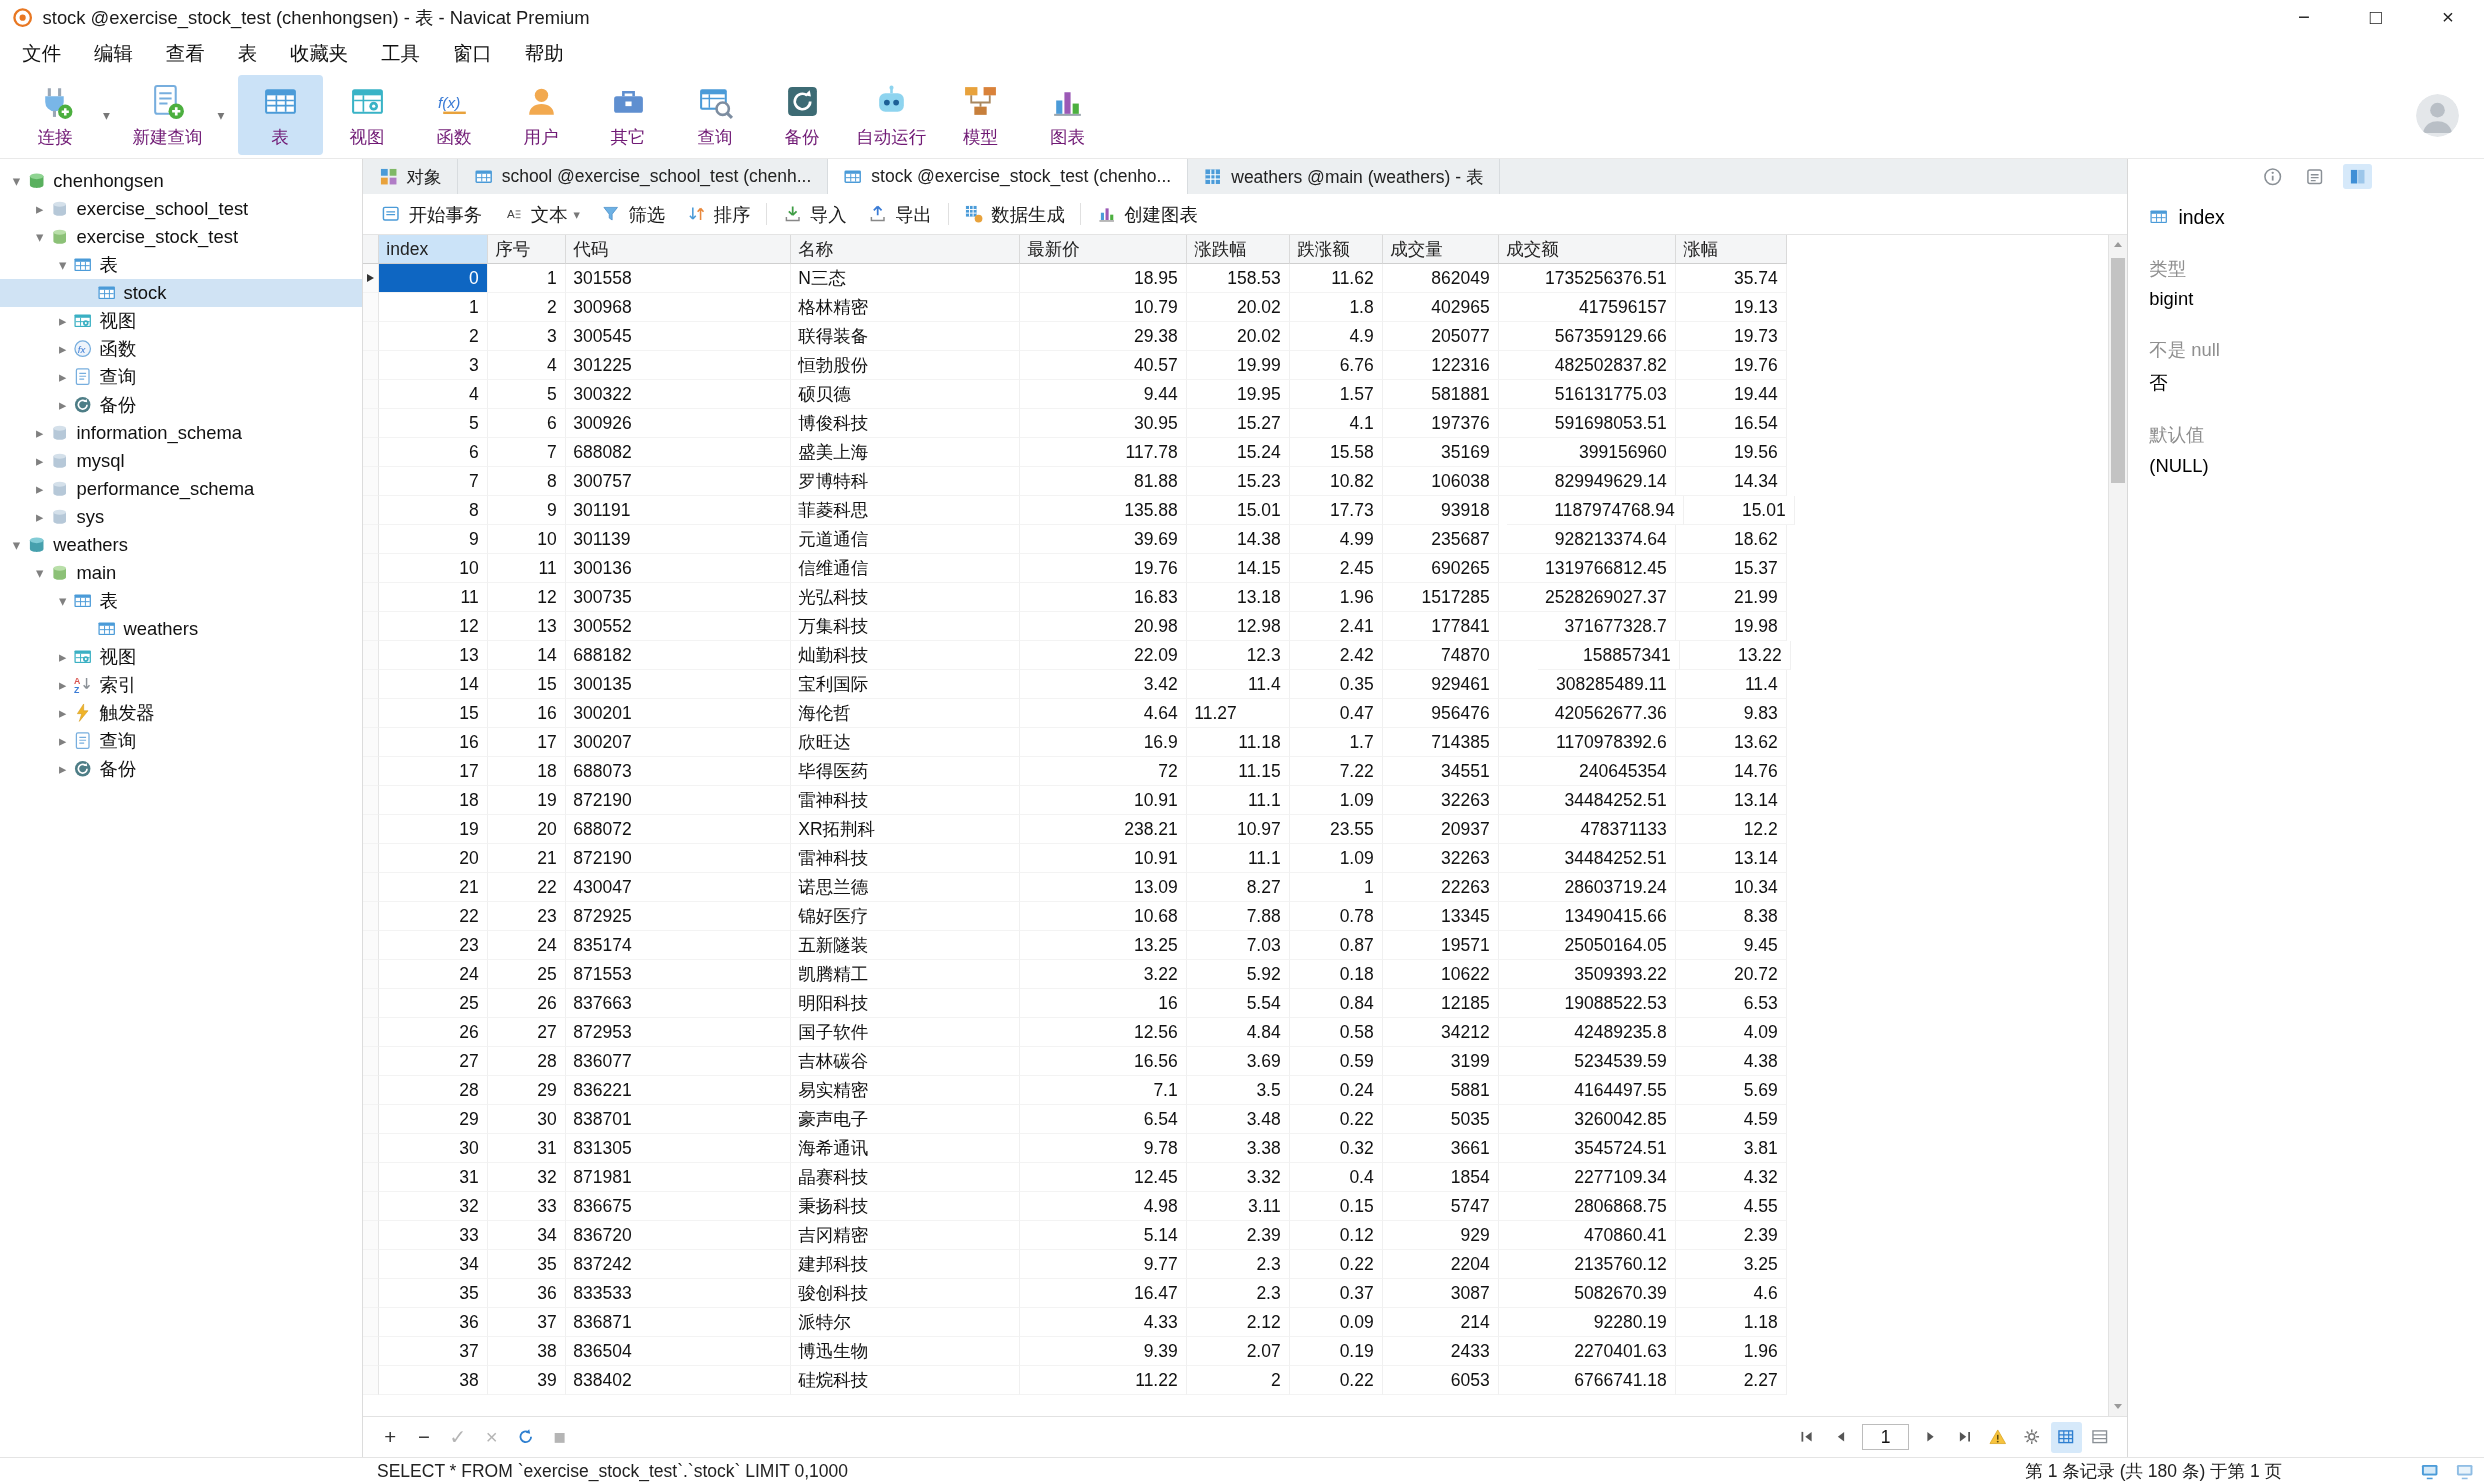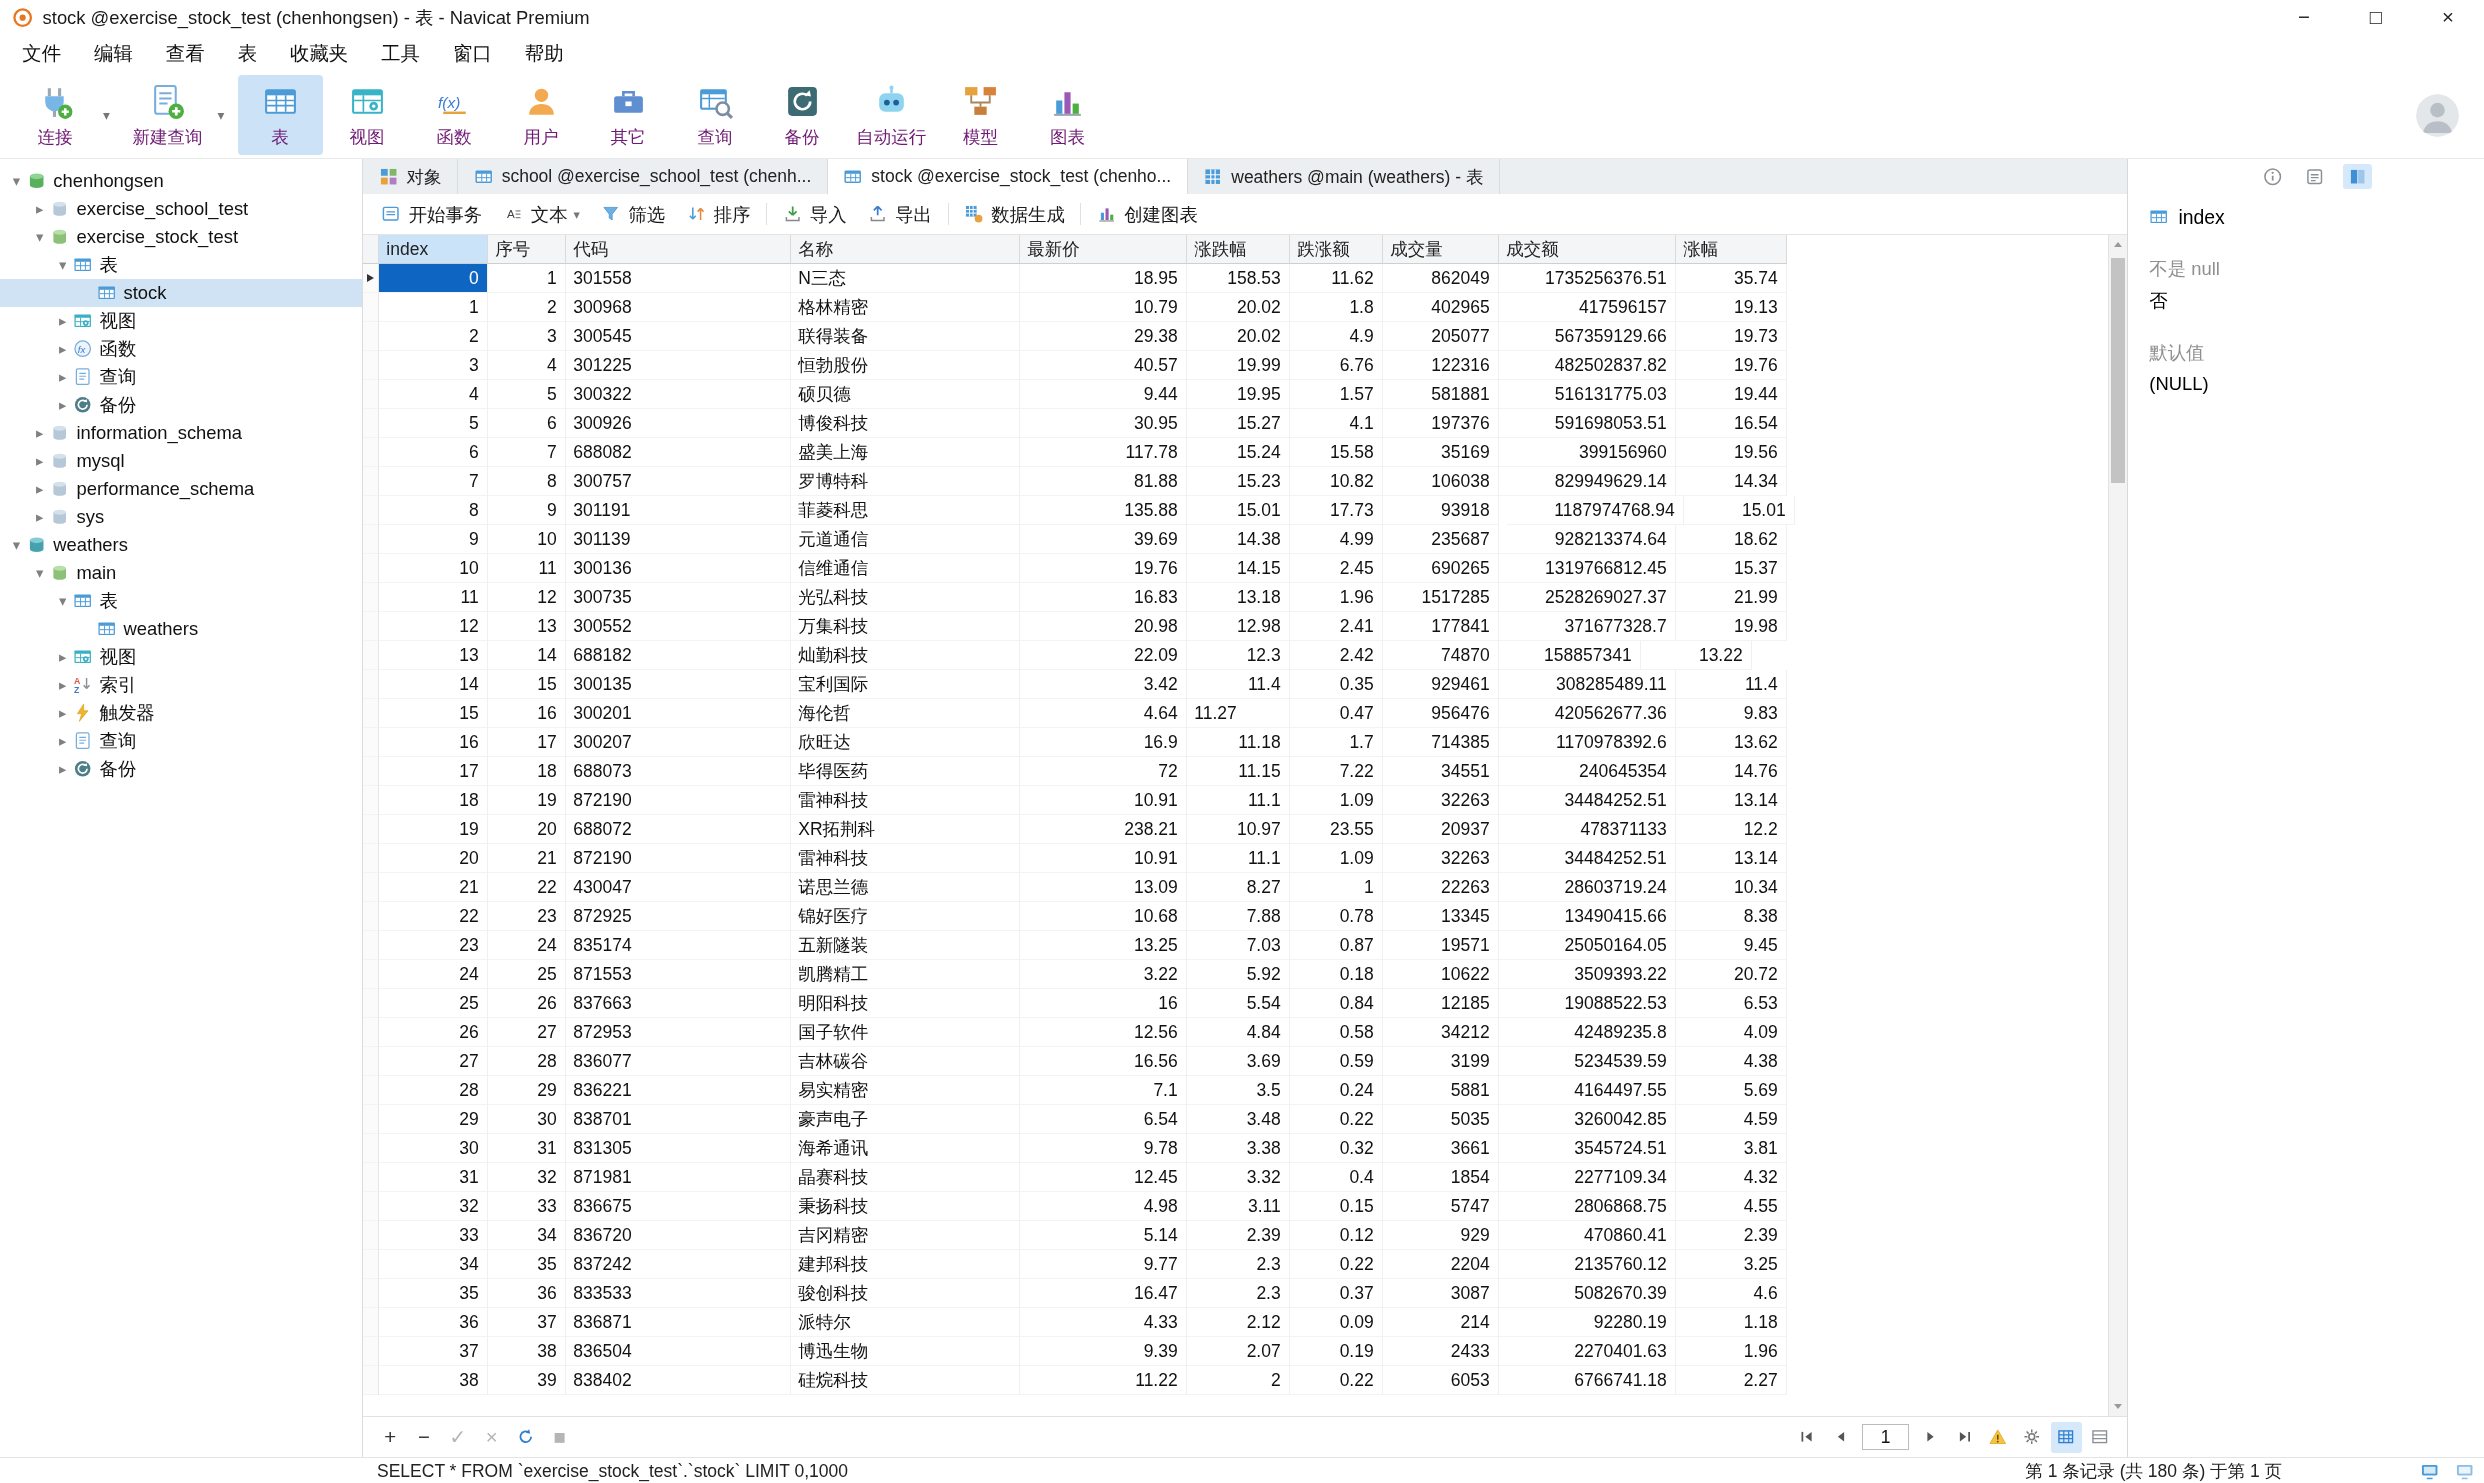--- a/index.html
+++ b/index.html
@@ -812,21 +812,21 @@
             <div class="grid-row">
               <div class="cell marker-cell"></div>
               <div class="cell" style="width: 109px; text-align: right;">13</div>
               <div class="cell" style="width: 78px; text-align: right;">14</div>
               <div class="cell" style="width: 225px; text-align: left;">688182</div>
               <div class="cell" style="width: 229px; text-align: left;">灿勤科技</div>
               <div class="cell" style="width: 167px; text-align: right;">22.09</div>
               <div class="cell" style="width: 103px; text-align: right;">12.3</div>
               <div class="cell" style="width: 93px; text-align: right;">2.42</div>
               <div class="cell" style="width: 116px; text-align: right;">74870</div>
-              <div class="cell" style="width: 142px; text-align: right;">158857341</div>
+              <div class="cell" style="width: 142px; text-align: right; margin-left: 39px;">158857341</div>
               <div class="cell" style="width: 111px; text-align: right;">13.22</div>
             </div>
             <div class="grid-row">
               <div class="cell marker-cell"></div>
               <div class="cell" style="width: 109px; text-align: right;">14</div>
               <div class="cell" style="width: 78px; text-align: right;">15</div>
               <div class="cell" style="width: 225px; text-align: left;">300135</div>
               <div class="cell" style="width: 229px; text-align: left;">宝利国际</div>
               <div class="cell" style="width: 167px; text-align: right;">3.42</div>
               <div class="cell" style="width: 103px; text-align: right;">11.4</div>
@@ -1275,20 +1275,24 @@
         <span class="icon">
             <svg viewBox="0 0 20 20">
               <rect x="1.5" y="3.5" width="17" height="13" rx="1" fill="#4b9bd8"></rect>
               <rect x="2.8" y="7" width="14.4" height="8.3" fill="#fff"></rect>
               <path d="M2.8 11h14.4M7.8 7v8.3M12.8 7v8.3" stroke="#4b9bd8" stroke-width="1"></path>
             </svg>
           </span>
         <span>index</span>
       </div>
       <div class="rp-fields">
+          <div class="field">
+            <div class="field-label">类型</div>
+            <div class="field-value">bigint</div>
+          </div>
           <div class="field">
             <div class="field-label">不是 null</div>
             <div class="field-value">否</div>
           </div>
           <div class="field">
             <div class="field-label">默认值</div>
             <div class="field-value">(NULL)</div>
           </div>
         </div>
     </div>

